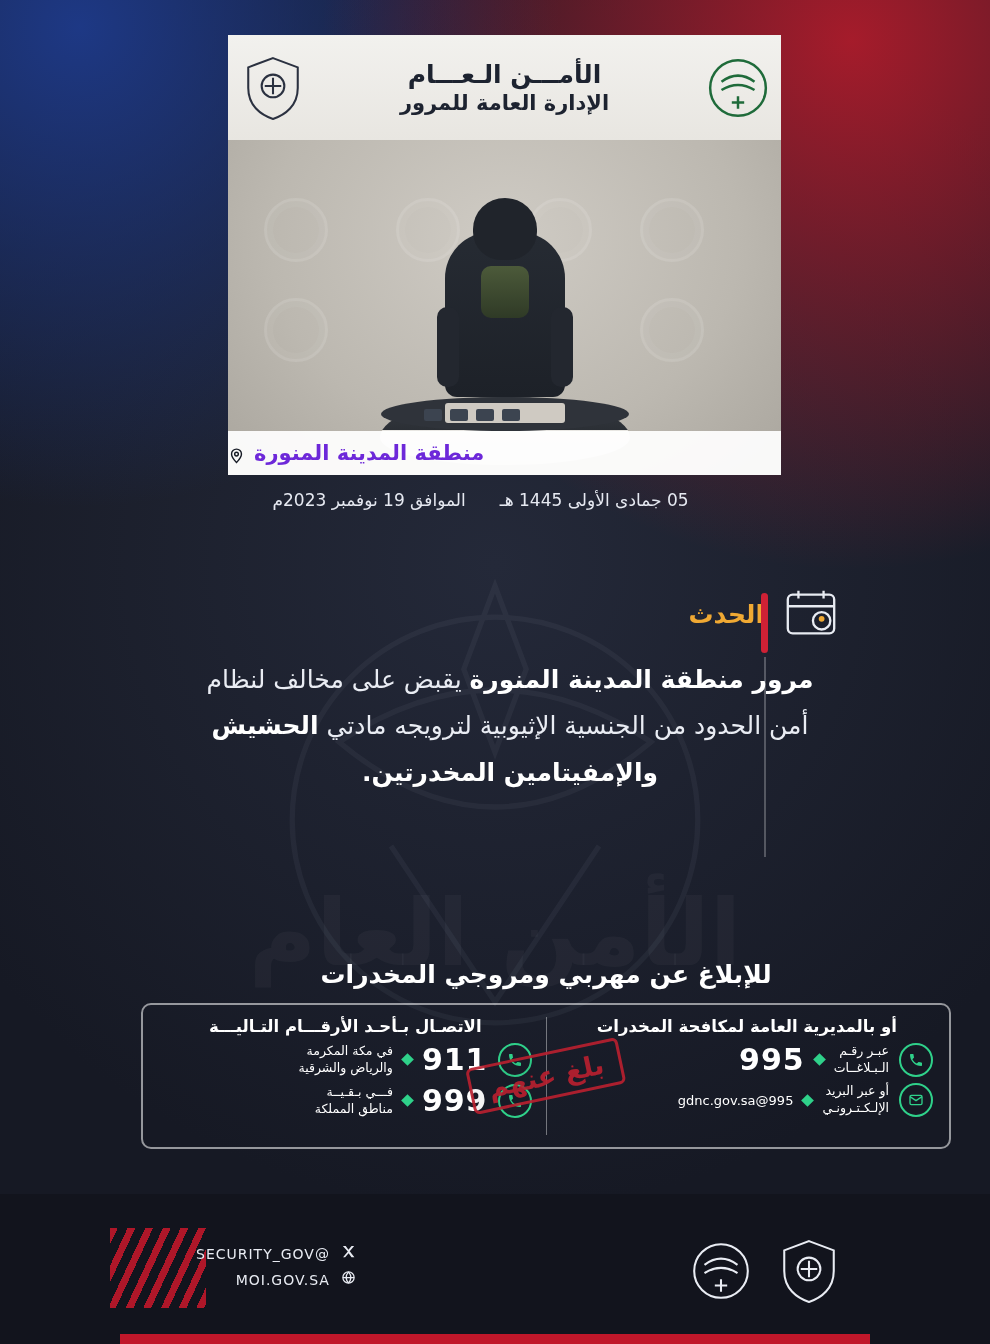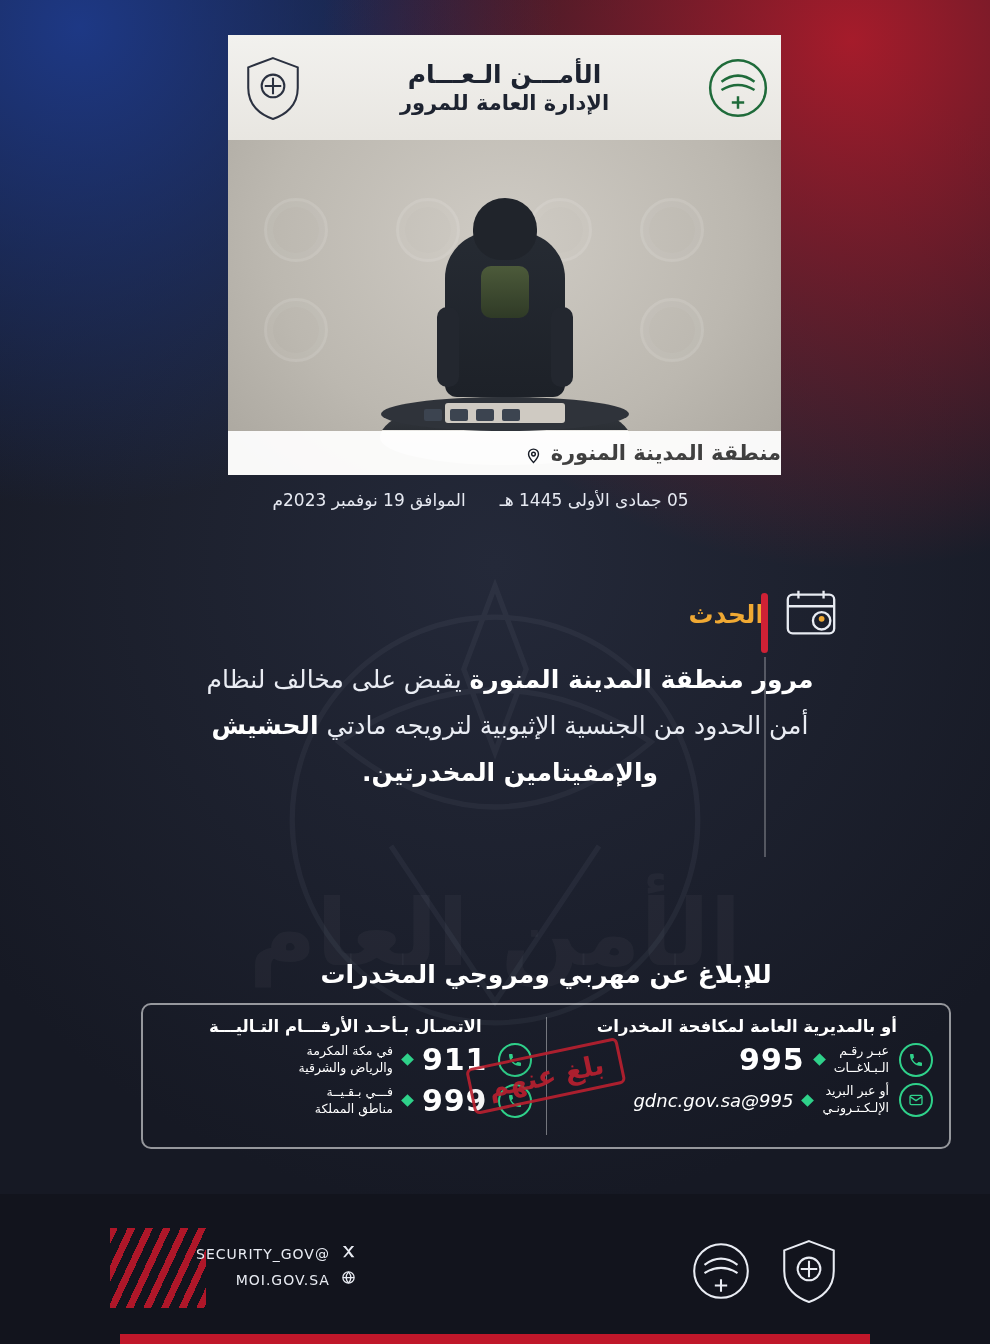--- a/index.html
+++ b/index.html
@@ -96,22 +96,22 @@
     background:#2f333a;
   }
   .evidence{
     position:absolute;left:50%;transform:translateX(-50%);bottom:52px;
     width:120px;height:20px;background:#cfcac2;border-radius:3px;
   }
   .ev-item{position:absolute;bottom:54px;width:18px;height:12px;background:#3c4450;border-radius:2px;}
   .photo-caption{
     position:absolute;left:0;right:0;bottom:0;height:44px;
     background:rgba(255,255,255,0.93);
-    display:flex;align-items:center;justify-content:flex-start;gap:9px;
-    color:#404040;font-size:21px;font-weight:bold;margin-top:6px;
+    display:flex;align-items:center;justify-content:flex-end;gap:9px;
+    color:#6d28d9;font-size:21px;font-weight:bold;margin-top:6px;
   }
   .photo-caption .pin{width:17px;height:17px;}
 
   .date-line{
     position:absolute;left:228px;top:490px;width:505px;
     text-align:center;color:#e6e9f1;font-size:17px;
     display:flex;justify-content:center;gap:34px;
   }
 
   
@@ -152,21 +152,21 @@
   .col-head{color:#ffffff;font-size:16.5px;text-align:center;font-weight:bold;}
   .row{display:flex;align-items:center;gap:10px;justify-content:flex-start;}
   .circ{
     width:30px;height:30px;border-radius:50%;
     border:2px solid #2fd18a;color:#2fd18a;flex:none;
     display:flex;align-items:center;justify-content:center;
   }
   .row-label{color:#ffffff;font-size:12.5px;line-height:1.35;text-align:right;}
   .diamond{width:9px;height:9px;background:#2fd18a;transform:rotate(45deg);flex:none;}
   .bignum{color:#ffffff;font-size:30px;font-weight:bold;letter-spacing:1px;}
-  .email{color:#ffffff;font-size:18px;font-style:italic;}
+  .email{color:#ffffff;font-size:13px;}
   .divider{width:1px;background:rgba(255,255,255,0.4);margin:0 14px;}
   .stamp{
     position:absolute;left:50%;top:50%;
     transform:translate(-50%,-50%) rotate(-12deg);
     color:#b8202f;border:3px solid #b8202f;border-radius:6px;
     padding:5px 16px;font-size:27px;font-weight:bold;
     opacity:.92;background:rgba(20,22,32,0.05);
   }
 
   

